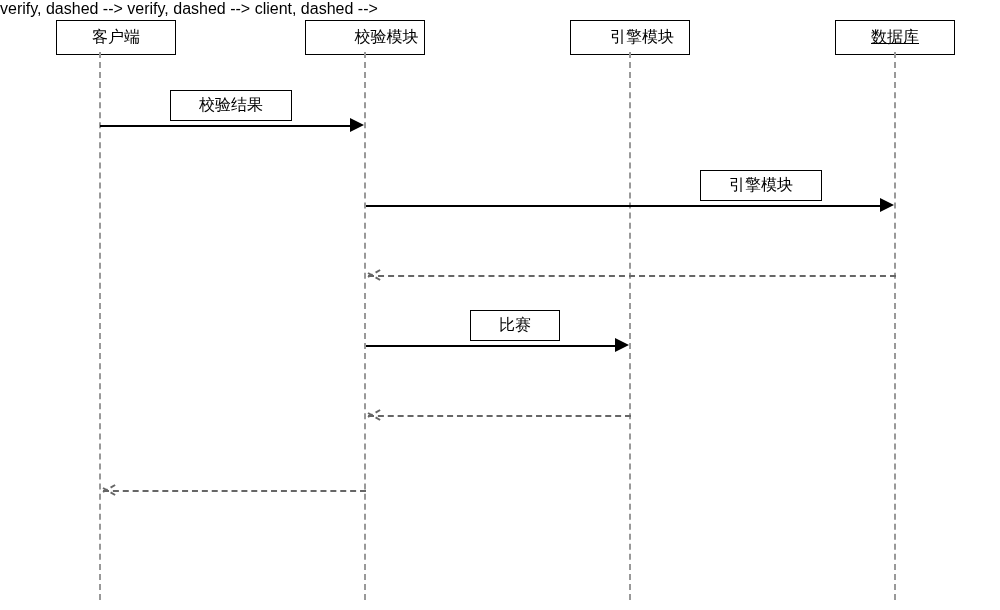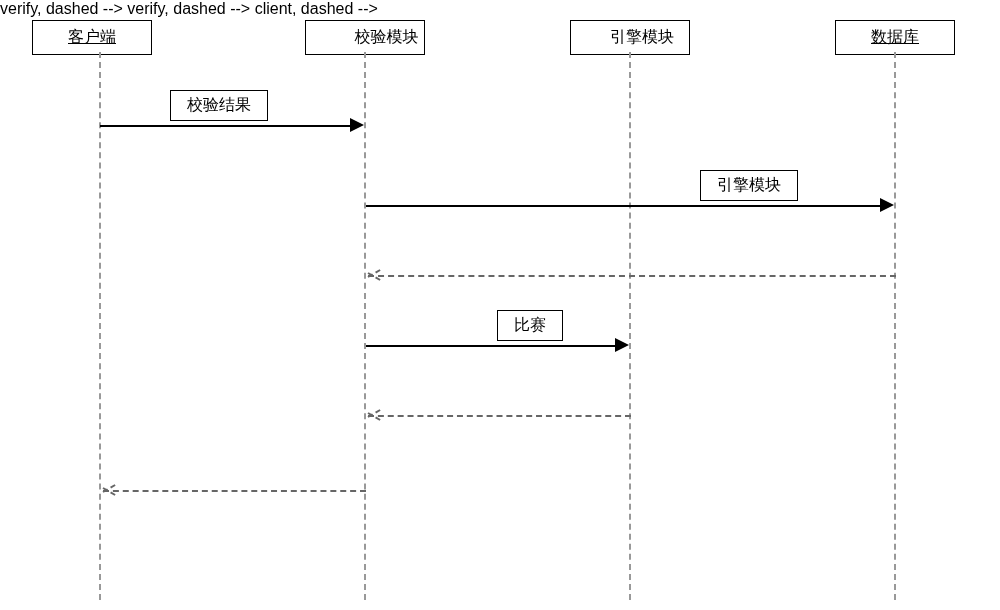--- a/index.html
+++ b/index.html
@@ -58,32 +58,32 @@
     width: 14px;
     height: 0;
     border-top: 2px dashed #666;
   }
   .arrow-left.open-head::before { top: -5px; transform-origin: left center; transform: rotate(30deg); }
   .arrow-left.open-head::after  { top: -1px; transform-origin: left center; transform: rotate(-30deg); }
   .msg-label {
     position: absolute;
     border: 1px solid #000;
     background: #fff;
-    padding: 4px 16px;
+    padding: 4px 28px;
     white-space: nowrap;
     box-sizing: border-box;
   }
 </style>
 </head>
 <body>
 
 <div class="canvas">
 
   
-  <div class="participant" style="left:32px;text-decoration:underline;">客户端</div>
+  <div class="participant" style="left:56px;">客户端</div>
   <div class="participant" style="left:305px;padding-left:43px;">校验模块</div>
   <div class="participant" style="left:570px;padding-left:24px;">引擎模块</div>
   <div class="participant" style="left:835px;text-decoration:underline;">数据库</div>
 
   
   <div class="lifeline" style="left:99px;  height:548px;"></div>
   <div class="lifeline" style="left:364px; height:548px;"></div>
   <div class="lifeline" style="left:629px; height:548px;"></div>
   <div class="lifeline" style="left:894px; height:548px;"></div>
 
@@ -95,21 +95,21 @@
   
   <div class="msg-label" style="left:700px; top:170px;">引擎模块</div>
   <div class="msg-line solid" style="left:366px; top:205px; width:516px;"></div>
   <div class="arrow-right solid-head" style="left:880px; top:198px;"></div>
 
    verify, dashed --&gt;
   <div class="msg-line dashed" style="left:368px; top:275px; width:528px;"></div>
   <div class="arrow-left open-head" style="left:368px; top:277px;"></div>
 
   
-  <div class="msg-label" style="left:497px; top:310px;text-align:center;">比赛</div>
+  <div class="msg-label" style="left:470px; top:310px;text-align:center;">比赛</div>
   <div class="msg-line solid" style="left:366px; top:345px; width:251px;"></div>
   <div class="arrow-right solid-head" style="left:615px; top:338px;"></div>
 
    verify, dashed --&gt;
   <div class="msg-line dashed" style="left:368px; top:415px; width:263px;"></div>
   <div class="arrow-left open-head" style="left:368px; top:417px;"></div>
 
    client, dashed --&gt;
   <div class="msg-line dashed" style="left:103px; top:490px; width:263px;"></div>
   <div class="arrow-left open-head" style="left:103px; top:492px;"></div>

